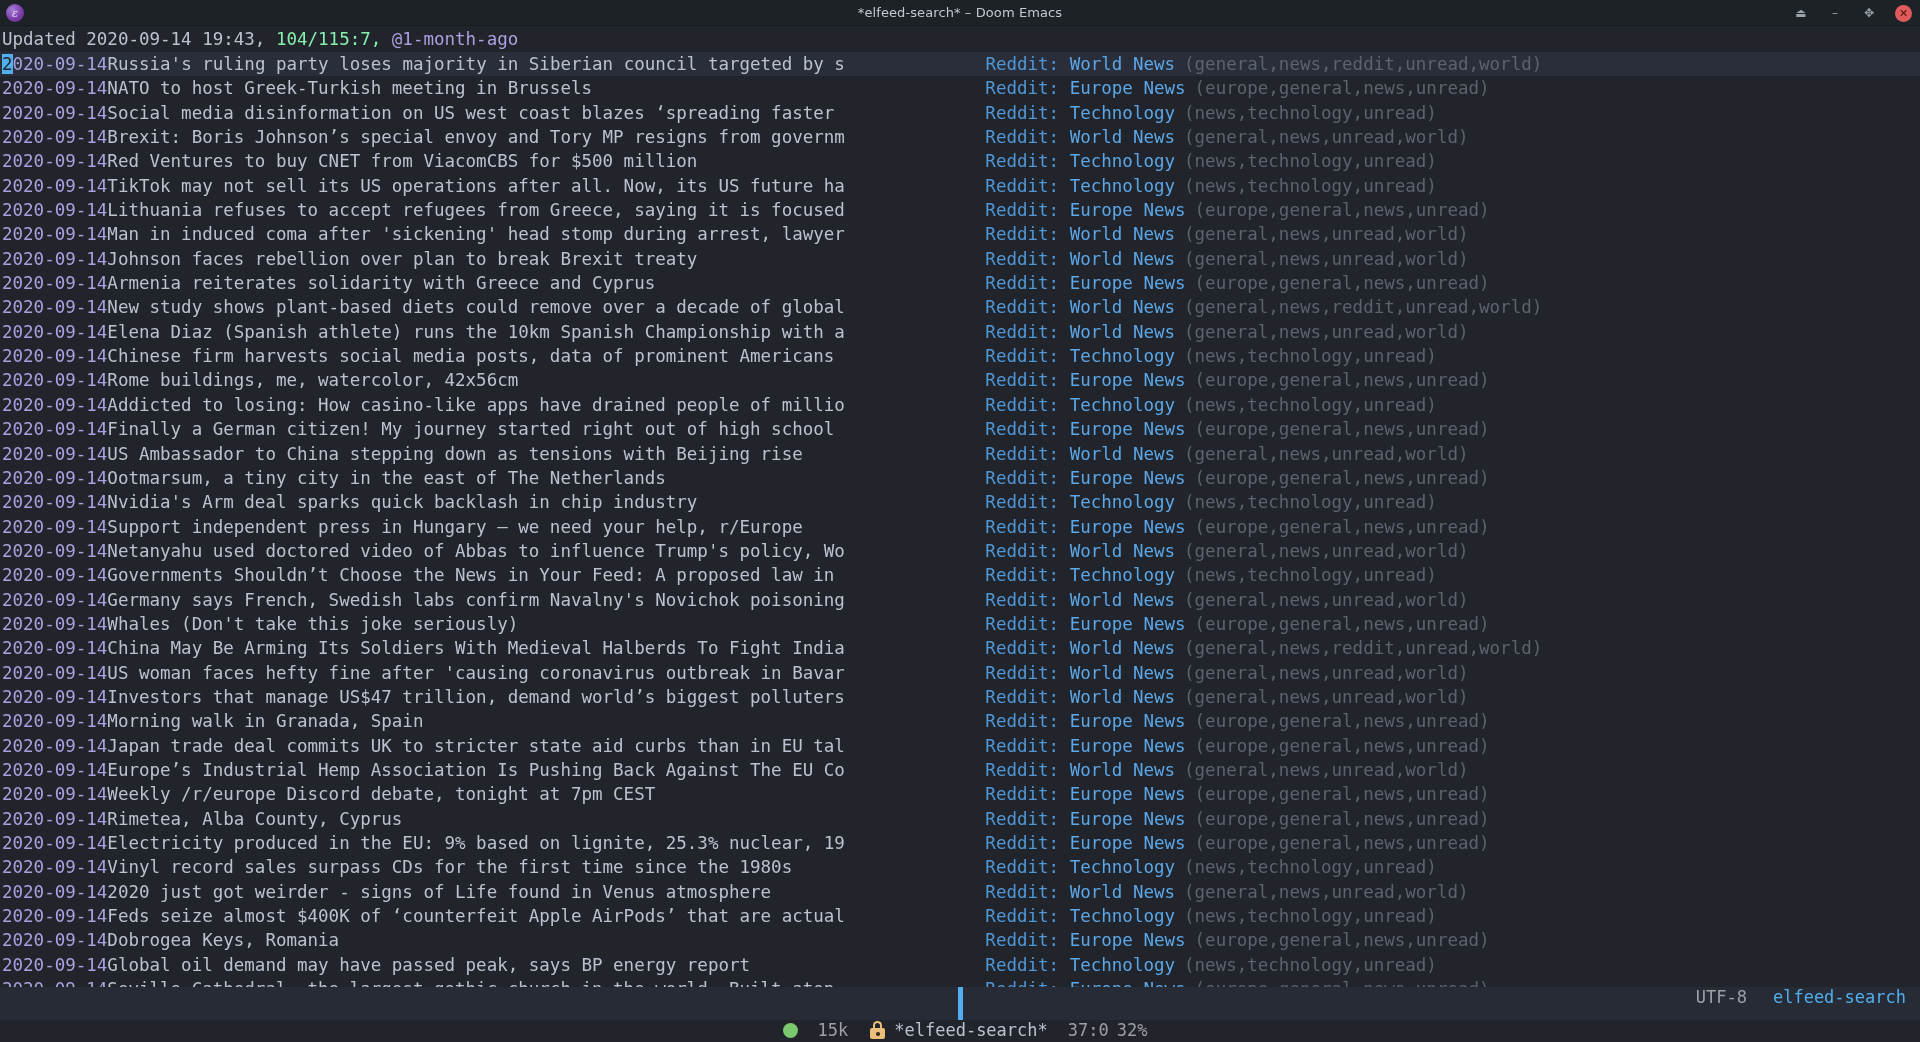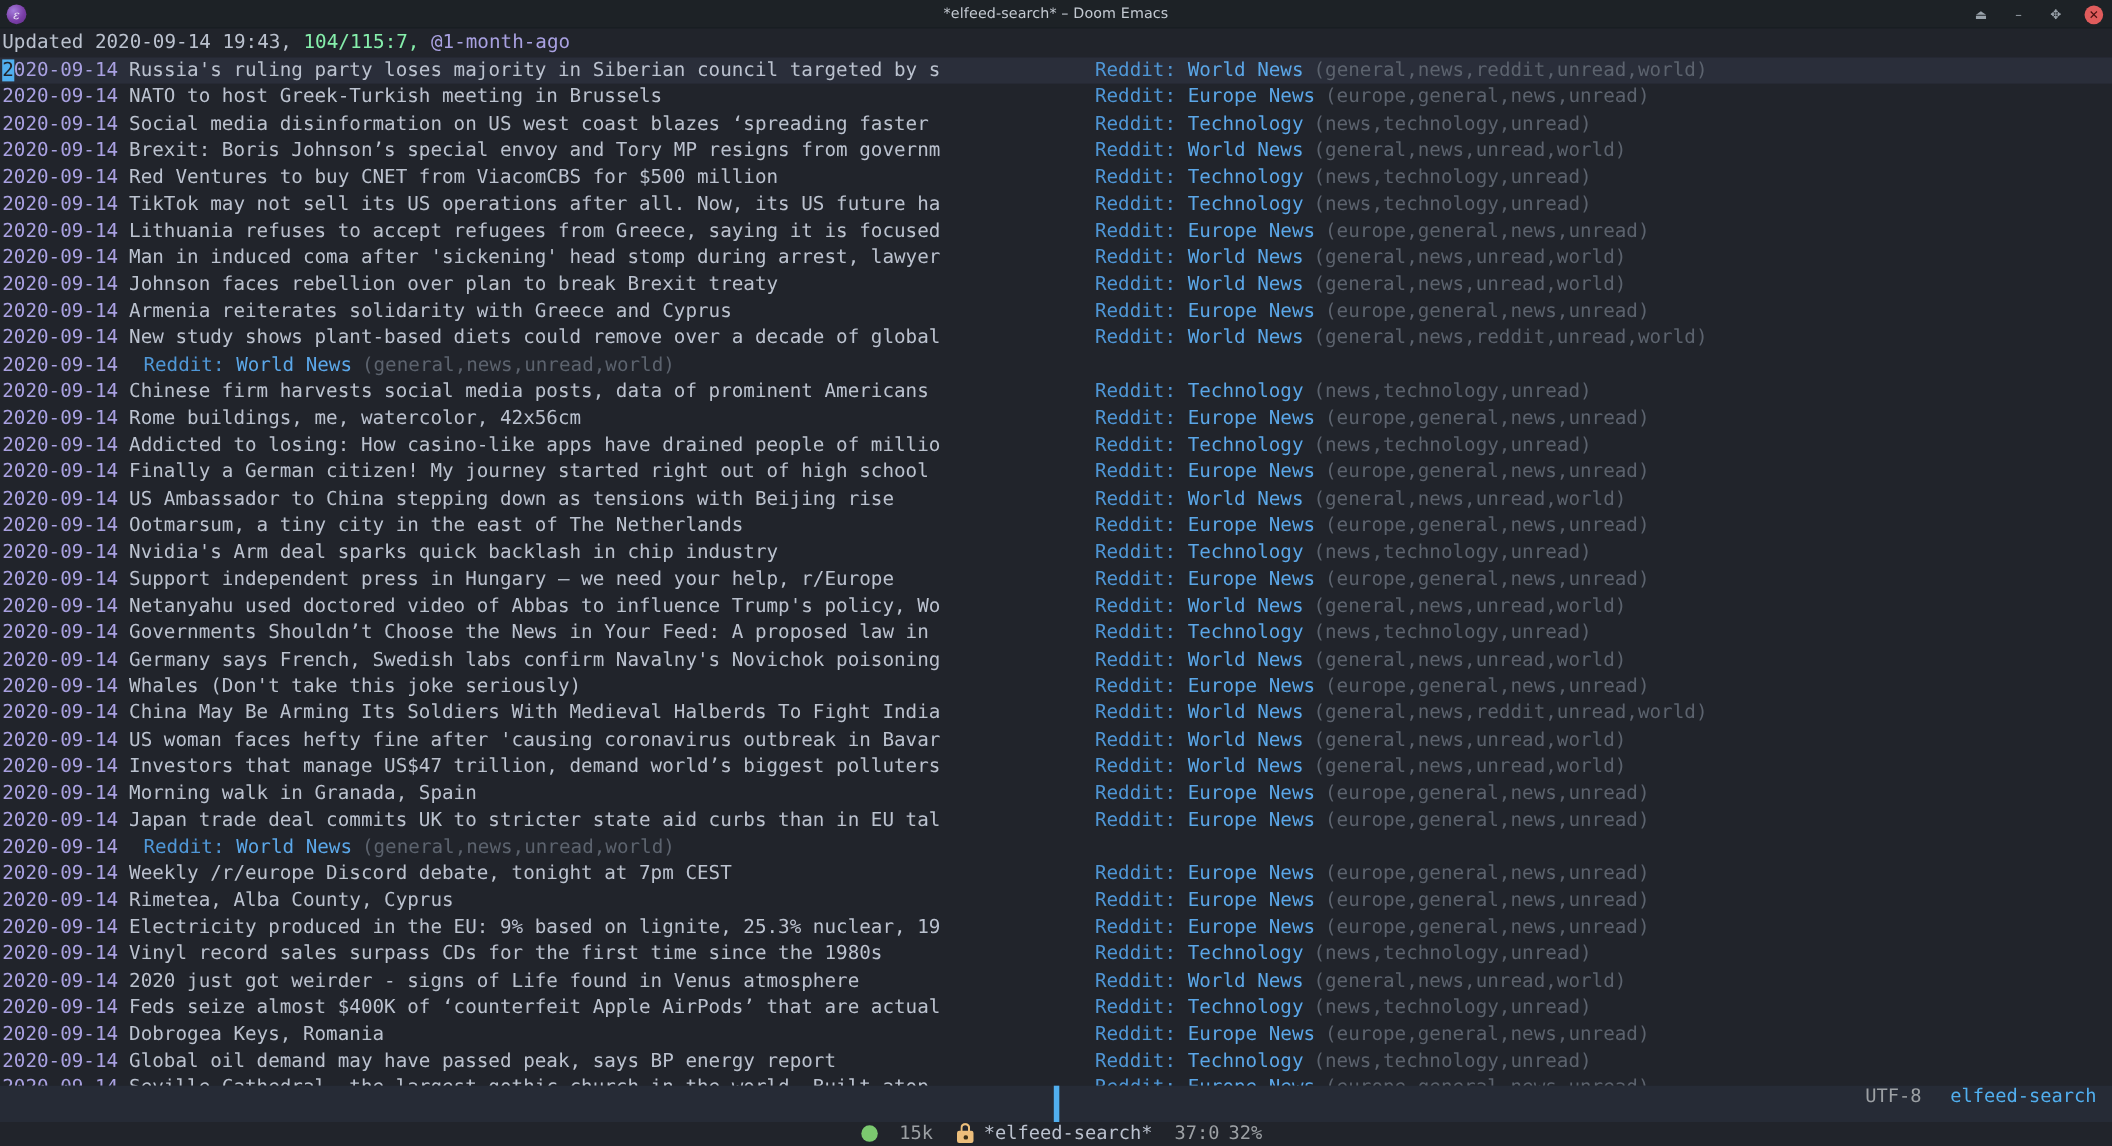--- a/index.html
+++ b/index.html
@@ -119,21 +119,20 @@
   .date .cursor {
     background: #51afef;
     color: #21242b;
   }
   .title {
     color: #bbc2cf;
     flex: 0 0 auto;
     width: 855px;
     overflow: hidden;
     white-space: nowrap;
-    margin-left: 10px;
   }
   .feed {
     flex: 0 0 auto;
     margin-left: 23px;
   }
   .feed-prefix { color: #4f97d7; }
   .feed-name   { color: #5ba7e8; }
   .tags {
     color: #5c636e;
     flex: 0 0 auto;
@@ -239,39 +238,39 @@
       <div class="row"><span class="date">2020-09-14</span><span class="title">NATO to host Greek-Turkish meeting in Brussels</span><span class="feed"><span class="feed-prefix">Reddit:</span><span class="feed-name"> Europe News</span></span><span class="tags">(europe,general,news,unread)</span></div>
       <div class="row"><span class="date">2020-09-14</span><span class="title">Social media disinformation on US west coast blazes ‘spreading faster</span><span class="feed"><span class="feed-prefix">Reddit:</span><span class="feed-name"> Technology</span></span><span class="tags">(news,technology,unread)</span></div>
       <div class="row"><span class="date">2020-09-14</span><span class="title">Brexit: Boris Johnson’s special envoy and Tory MP resigns from governm</span><span class="feed"><span class="feed-prefix">Reddit:</span><span class="feed-name"> World News</span></span><span class="tags">(general,news,unread,world)</span></div>
       <div class="row"><span class="date">2020-09-14</span><span class="title">Red Ventures to buy CNET from ViacomCBS for $500 million</span><span class="feed"><span class="feed-prefix">Reddit:</span><span class="feed-name"> Technology</span></span><span class="tags">(news,technology,unread)</span></div>
       <div class="row"><span class="date">2020-09-14</span><span class="title">TikTok may not sell its US operations after all. Now, its US future ha</span><span class="feed"><span class="feed-prefix">Reddit:</span><span class="feed-name"> Technology</span></span><span class="tags">(news,technology,unread)</span></div>
       <div class="row"><span class="date">2020-09-14</span><span class="title">Lithuania refuses to accept refugees from Greece, saying it is focused</span><span class="feed"><span class="feed-prefix">Reddit:</span><span class="feed-name"> Europe News</span></span><span class="tags">(europe,general,news,unread)</span></div>
       <div class="row"><span class="date">2020-09-14</span><span class="title">Man in induced coma after 'sickening' head stomp during arrest, lawyer</span><span class="feed"><span class="feed-prefix">Reddit:</span><span class="feed-name"> World News</span></span><span class="tags">(general,news,unread,world)</span></div>
       <div class="row"><span class="date">2020-09-14</span><span class="title">Johnson faces rebellion over plan to break Brexit treaty</span><span class="feed"><span class="feed-prefix">Reddit:</span><span class="feed-name"> World News</span></span><span class="tags">(general,news,unread,world)</span></div>
       <div class="row"><span class="date">2020-09-14</span><span class="title">Armenia reiterates solidarity with Greece and Cyprus</span><span class="feed"><span class="feed-prefix">Reddit:</span><span class="feed-name"> Europe News</span></span><span class="tags">(europe,general,news,unread)</span></div>
       <div class="row"><span class="date">2020-09-14</span><span class="title">New study shows plant-based diets could remove over a decade of global</span><span class="feed"><span class="feed-prefix">Reddit:</span><span class="feed-name"> World News</span></span><span class="tags">(general,news,reddit,unread,world)</span></div>
-      <div class="row"><span class="date">2020-09-14</span><span class="feed"><span class="feed-prefix">Reddit:</span><span class="feed-name"> World News</span></span><span class="tags">(general,news,unread,world)</span></div>
+      <div class="row"><span class="date">2020-09-14</span><span class="title">Elena Diaz (Spanish athlete) runs the 10km Spanish Championship with a</span><span class="feed"><span class="feed-prefix">Reddit:</span><span class="feed-name"> World News</span></span><span class="tags">(general,news,unread,world)</span></div>
       <div class="row"><span class="date">2020-09-14</span><span class="title">Chinese firm harvests social media posts, data of prominent Americans</span><span class="feed"><span class="feed-prefix">Reddit:</span><span class="feed-name"> Technology</span></span><span class="tags">(news,technology,unread)</span></div>
       <div class="row"><span class="date">2020-09-14</span><span class="title">Rome buildings, me, watercolor, 42x56cm</span><span class="feed"><span class="feed-prefix">Reddit:</span><span class="feed-name"> Europe News</span></span><span class="tags">(europe,general,news,unread)</span></div>
       <div class="row"><span class="date">2020-09-14</span><span class="title">Addicted to losing: How casino-like apps have drained people of millio</span><span class="feed"><span class="feed-prefix">Reddit:</span><span class="feed-name"> Technology</span></span><span class="tags">(news,technology,unread)</span></div>
       <div class="row"><span class="date">2020-09-14</span><span class="title">Finally a German citizen! My journey started right out of high school</span><span class="feed"><span class="feed-prefix">Reddit:</span><span class="feed-name"> Europe News</span></span><span class="tags">(europe,general,news,unread)</span></div>
       <div class="row"><span class="date">2020-09-14</span><span class="title">US Ambassador to China stepping down as tensions with Beijing rise</span><span class="feed"><span class="feed-prefix">Reddit:</span><span class="feed-name"> World News</span></span><span class="tags">(general,news,unread,world)</span></div>
       <div class="row"><span class="date">2020-09-14</span><span class="title">Ootmarsum, a tiny city in the east of The Netherlands</span><span class="feed"><span class="feed-prefix">Reddit:</span><span class="feed-name"> Europe News</span></span><span class="tags">(europe,general,news,unread)</span></div>
       <div class="row"><span class="date">2020-09-14</span><span class="title">Nvidia's Arm deal sparks quick backlash in chip industry</span><span class="feed"><span class="feed-prefix">Reddit:</span><span class="feed-name"> Technology</span></span><span class="tags">(news,technology,unread)</span></div>
       <div class="row"><span class="date">2020-09-14</span><span class="title">Support independent press in Hungary – we need your help, r/Europe</span><span class="feed"><span class="feed-prefix">Reddit:</span><span class="feed-name"> Europe News</span></span><span class="tags">(europe,general,news,unread)</span></div>
       <div class="row"><span class="date">2020-09-14</span><span class="title">Netanyahu used doctored video of Abbas to influence Trump's policy, Wo</span><span class="feed"><span class="feed-prefix">Reddit:</span><span class="feed-name"> World News</span></span><span class="tags">(general,news,unread,world)</span></div>
       <div class="row"><span class="date">2020-09-14</span><span class="title">Governments Shouldn’t Choose the News in Your Feed: A proposed law in</span><span class="feed"><span class="feed-prefix">Reddit:</span><span class="feed-name"> Technology</span></span><span class="tags">(news,technology,unread)</span></div>
       <div class="row"><span class="date">2020-09-14</span><span class="title">Germany says French, Swedish labs confirm Navalny's Novichok poisoning</span><span class="feed"><span class="feed-prefix">Reddit:</span><span class="feed-name"> World News</span></span><span class="tags">(general,news,unread,world)</span></div>
       <div class="row"><span class="date">2020-09-14</span><span class="title">Whales (Don't take this joke seriously)</span><span class="feed"><span class="feed-prefix">Reddit:</span><span class="feed-name"> Europe News</span></span><span class="tags">(europe,general,news,unread)</span></div>
       <div class="row"><span class="date">2020-09-14</span><span class="title">China May Be Arming Its Soldiers With Medieval Halberds To Fight India</span><span class="feed"><span class="feed-prefix">Reddit:</span><span class="feed-name"> World News</span></span><span class="tags">(general,news,reddit,unread,world)</span></div>
       <div class="row"><span class="date">2020-09-14</span><span class="title">US woman faces hefty fine after 'causing coronavirus outbreak in Bavar</span><span class="feed"><span class="feed-prefix">Reddit:</span><span class="feed-name"> World News</span></span><span class="tags">(general,news,unread,world)</span></div>
       <div class="row"><span class="date">2020-09-14</span><span class="title">Investors that manage US$47 trillion, demand world’s biggest polluters</span><span class="feed"><span class="feed-prefix">Reddit:</span><span class="feed-name"> World News</span></span><span class="tags">(general,news,unread,world)</span></div>
       <div class="row"><span class="date">2020-09-14</span><span class="title">Morning walk in Granada, Spain</span><span class="feed"><span class="feed-prefix">Reddit:</span><span class="feed-name"> Europe News</span></span><span class="tags">(europe,general,news,unread)</span></div>
       <div class="row"><span class="date">2020-09-14</span><span class="title">Japan trade deal commits UK to stricter state aid curbs than in EU tal</span><span class="feed"><span class="feed-prefix">Reddit:</span><span class="feed-name"> Europe News</span></span><span class="tags">(europe,general,news,unread)</span></div>
-      <div class="row"><span class="date">2020-09-14</span><span class="feed"><span class="feed-prefix">Reddit:</span><span class="feed-name"> World News</span></span><span class="tags">(general,news,unread,world)</span></div>
+      <div class="row"><span class="date">2020-09-14</span><span class="title">Europe’s Industrial Hemp Association Is Pushing Back Against The EU Co</span><span class="feed"><span class="feed-prefix">Reddit:</span><span class="feed-name"> World News</span></span><span class="tags">(general,news,unread,world)</span></div>
       <div class="row"><span class="date">2020-09-14</span><span class="title">Weekly /r/europe Discord debate, tonight at 7pm CEST</span><span class="feed"><span class="feed-prefix">Reddit:</span><span class="feed-name"> Europe News</span></span><span class="tags">(europe,general,news,unread)</span></div>
       <div class="row"><span class="date">2020-09-14</span><span class="title">Rimetea, Alba County, Cyprus</span><span class="feed"><span class="feed-prefix">Reddit:</span><span class="feed-name"> Europe News</span></span><span class="tags">(europe,general,news,unread)</span></div>
       <div class="row"><span class="date">2020-09-14</span><span class="title">Electricity produced in the EU: 9% based on lignite, 25.3% nuclear, 19</span><span class="feed"><span class="feed-prefix">Reddit:</span><span class="feed-name"> Europe News</span></span><span class="tags">(europe,general,news,unread)</span></div>
       <div class="row"><span class="date">2020-09-14</span><span class="title">Vinyl record sales surpass CDs for the first time since the 1980s</span><span class="feed"><span class="feed-prefix">Reddit:</span><span class="feed-name"> Technology</span></span><span class="tags">(news,technology,unread)</span></div>
       <div class="row"><span class="date">2020-09-14</span><span class="title">2020 just got weirder - signs of Life found in Venus atmosphere</span><span class="feed"><span class="feed-prefix">Reddit:</span><span class="feed-name"> World News</span></span><span class="tags">(general,news,unread,world)</span></div>
       <div class="row"><span class="date">2020-09-14</span><span class="title">Feds seize almost $400K of ‘counterfeit Apple AirPods’ that are actual</span><span class="feed"><span class="feed-prefix">Reddit:</span><span class="feed-name"> Technology</span></span><span class="tags">(news,technology,unread)</span></div>
       <div class="row"><span class="date">2020-09-14</span><span class="title">Dobrogea Keys, Romania</span><span class="feed"><span class="feed-prefix">Reddit:</span><span class="feed-name"> Europe News</span></span><span class="tags">(europe,general,news,unread)</span></div>
       <div class="row"><span class="date">2020-09-14</span><span class="title">Global oil demand may have passed peak, says BP energy report</span><span class="feed"><span class="feed-prefix">Reddit:</span><span class="feed-name"> Technology</span></span><span class="tags">(news,technology,unread)</span></div>
       <div class="row"><span class="date">2020-09-14</span><span class="title">Seville Cathedral, the largest gothic church in the world. Built atop</span><span class="feed"><span class="feed-prefix">Reddit:</span><span class="feed-name"> Europe News</span></span><span class="tags">(europe,general,news,unread)</span></div>
     </div>

